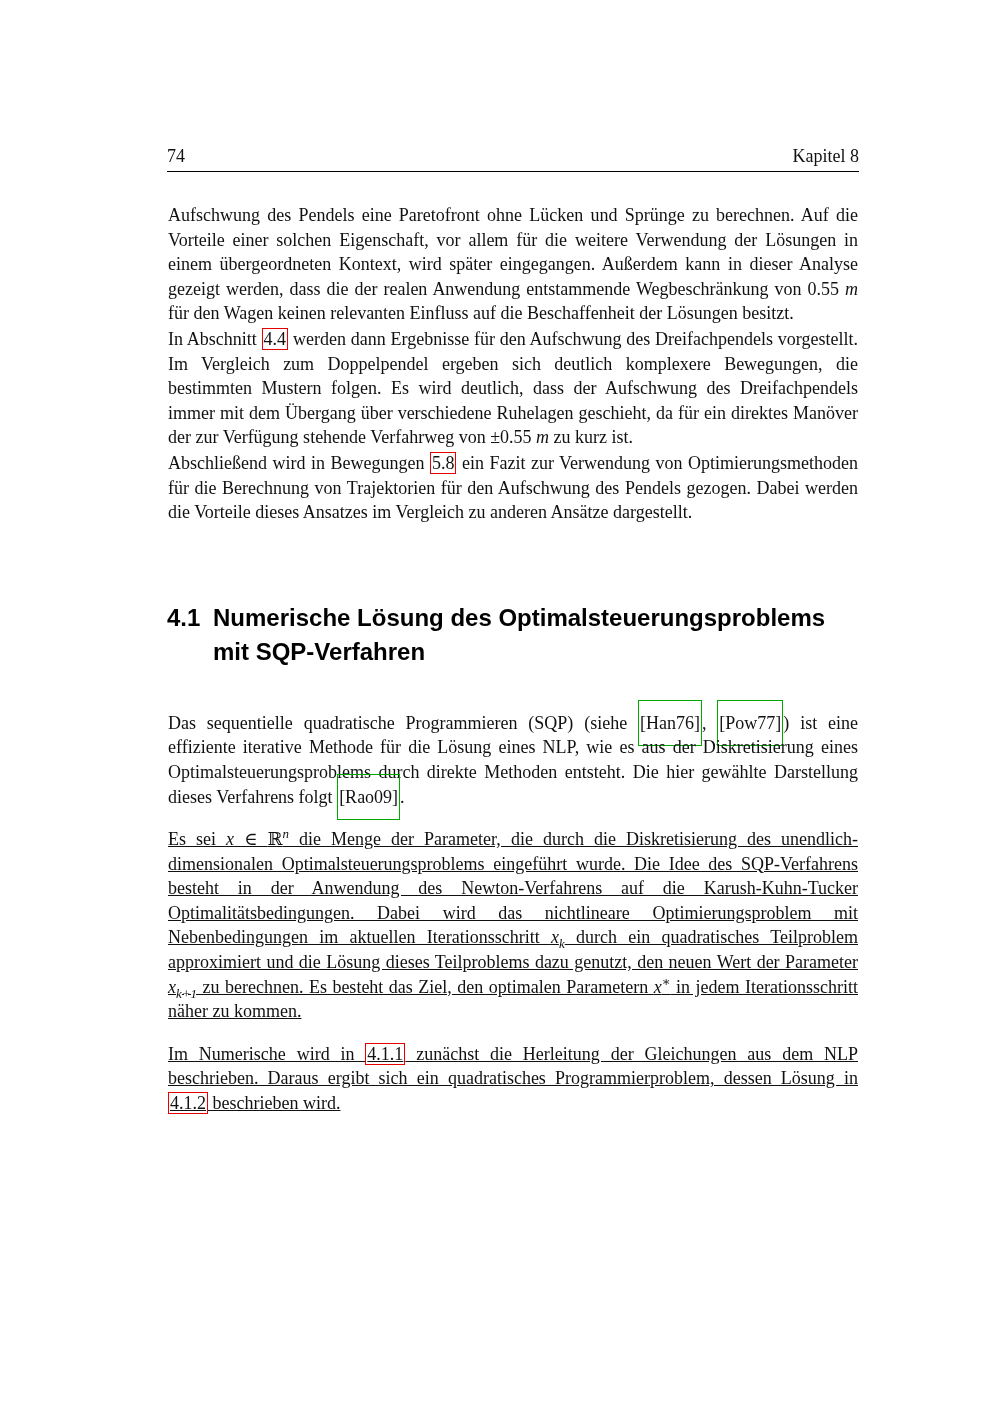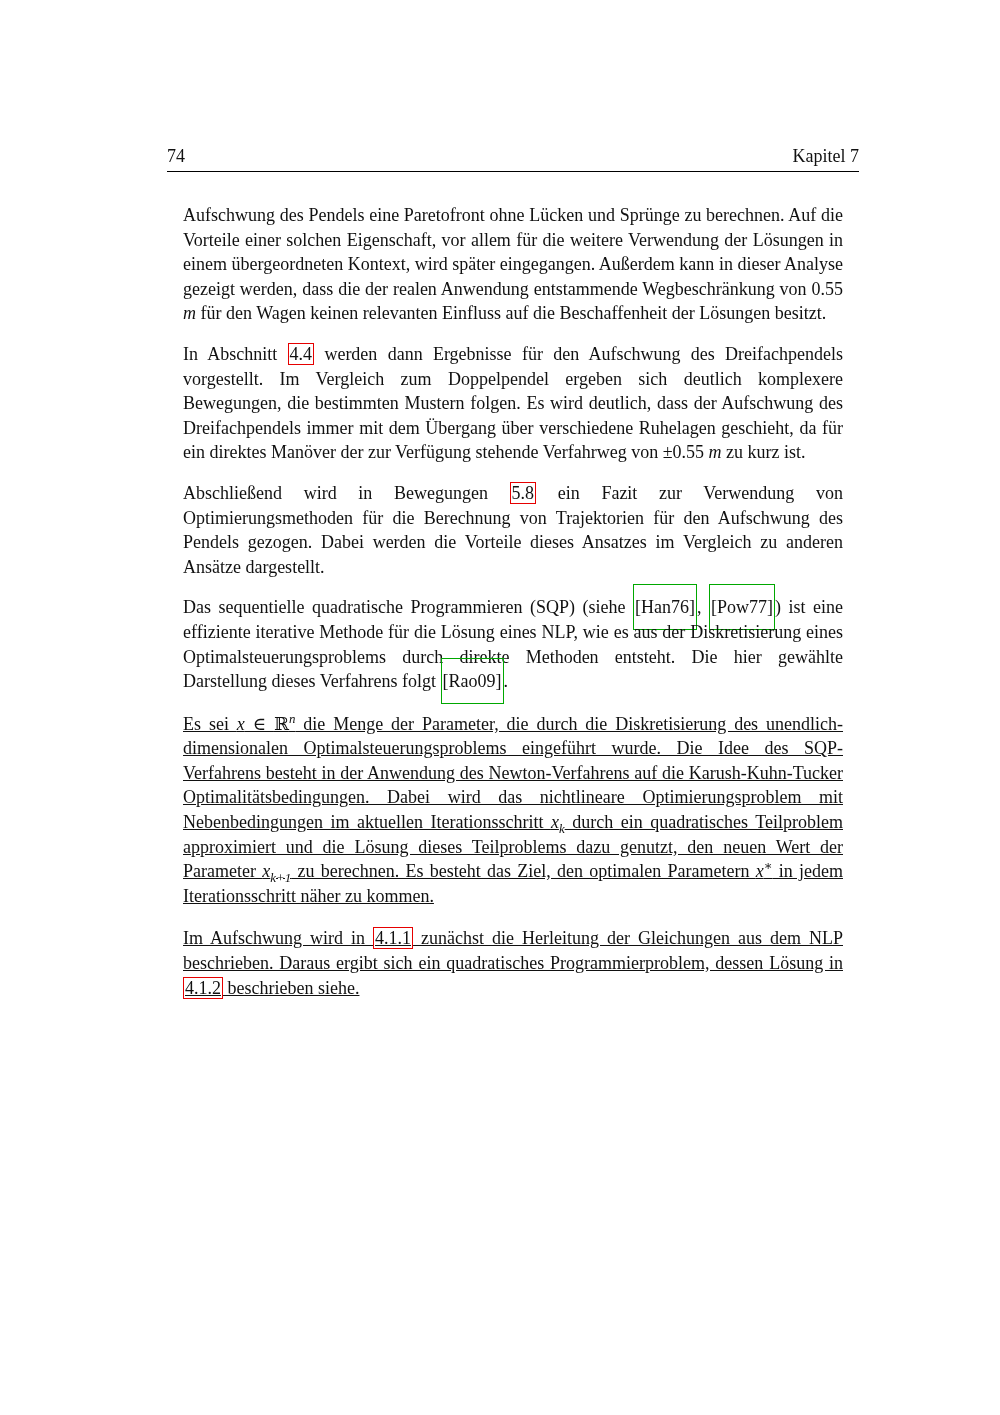--- a/index.html
+++ b/index.html
@@ -28,21 +28,21 @@
     align-items: baseline;
     font-size: 18px;
     line-height: 20px;
     padding-bottom: 5px;
     border-bottom: 1px solid #000000;
   }
   .body-text {
     font-size: 18px;
     line-height: 24.6px;
     text-align: justify;
-    margin: 16px;
+    margin: 1px;
   }
   .first-para { margin-top: 31px; }
   .spaced-para { margin-top: 18px; text-decoration: underline; }
   .emph { }
   .mi {
     font-style: italic;
     font-family: "Liberation Serif", "DejaVu Serif", serif;
   }
   .bb {
     font-style: normal;
@@ -78,30 +78,34 @@
   }
 </style>
 </head>
 <body>
 
 <div class="page">
   <div class="content">
 
     <header class="running-header">
       <span>74</span>
-      <span>Kapitel 7</span>
+      <span>Kapitel 8</span>
     </header>
 
     <p class="body-text first-para"><span>Aufschwung des Pendels eine Paretofront ohne Lücken und Sprünge zu berechnen. Auf die Vorteile einer solchen Eigenschaft, vor allem für die weitere Verwendung der Lösungen in einem übergeordneten Kontext, wird später eingegangen. Außerdem kann in dieser Analyse gezeigt werden, dass die der realen Anwendung entstammende Wegbeschränkung von 0.55 </span><span class="mi">m</span><span> für den Wagen keinen relevanten Einfluss auf die Beschaffenheit der Lösungen besitzt.</span></p>
 
     <p class="body-text"><span>In Abschnitt </span><span class="reflink">4.4</span><span> werden dann Ergebnisse für den Aufschwung des Dreifachpendels vorgestellt. Im Vergleich zum Doppelpendel ergeben sich deutlich komplexere Bewegungen, die bestimmten Mustern folgen. Es wird deutlich, dass der Aufschwung des Dreifachpendels immer mit dem Übergang über verschiedene Ruhelagen geschieht, da für ein direktes Manöver der zur Verfügung stehende Verfahrweg von ±0.55 </span><span class="mi">m</span><span> zu kurz ist.</span></p>
 
     <p class="body-text"><span>Abschließend wird in Bewegungen </span><span class="reflink">5.8</span><span> ein Fazit zur Verwendung von Optimierungsmethoden für die Berechnung von Trajektorien für den Aufschwung des Pendels gezogen. Dabei werden die Vorteile dieses Ansatzes im Vergleich zu anderen Ansätze dargestellt.</span></p>
 
+    <h2 class="section-heading">
+      <span class="sec-num">4.1</span>
+      <span class="sec-title"><span>Numerische Lösung des Optimalsteuerungsproblems</span><br><span>mit SQP-Verfahren</span></span>
+    </h2>
 
     <p class="body-text"><span>Das </span><span class="emph">sequentielle quadratische Programmieren</span><span> (SQP) (siehe </span><span class="citelink">[Han76]</span><span>, </span><span class="citelink">[Pow77]</span><span>) ist eine effiziente iterative Methode für die Lösung eines NLP, wie es aus der Diskretisierung eines Optimalsteuerungsproblems durch direkte Methoden entsteht. Die hier gewählte Darstellung dieses Verfahrens folgt </span><span class="citelink">[Rao09]</span><span>.</span></p>
 
     <p class="body-text spaced-para"><span>Es sei </span><span class="mi">x</span><span> ∈ </span><span class="bb">ℝ</span><sup class="mi">n</sup><span> die Menge der Parameter, die durch die Diskretisierung des unendlich-dimensionalen Optimalsteuerungsproblems eingeführt wurde. Die Idee des SQP-Verfahrens besteht in der Anwendung des Newton-Verfahrens auf die Karush-Kuhn-Tucker Optimalitätsbedingungen. Dabei wird das nichtlineare Optimierungsproblem mit Nebenbedingungen im aktuellen Iterationsschritt </span><span class="mi">x</span><sub class="mi">k</sub><span> durch ein quadratisches Teilproblem approximiert und die Lösung dieses Teilproblems dazu genutzt, den neuen Wert der Parameter </span><span class="mi">x</span><sub class="mi">k+1</sub><span> zu berechnen. Es besteht das Ziel, den optimalen Parametern </span><span class="mi">x</span><sup>∗</sup><span> in jedem Iterationsschritt näher zu kommen.</span></p>
 
-    <p class="body-text spaced-para"><span>Im Aufschwung wird in </span><span class="reflink">4.1.1</span><span> zunächst die Herleitung der Gleichungen aus dem NLP beschrieben. Daraus ergibt sich ein quadratisches Programmierproblem, dessen Lösung in </span><span class="reflink">4.1.2</span><span> beschrieben siehe.</span></p>
+    <p class="body-text spaced-para"><span>Im Numerische wird in </span><span class="reflink">4.1.1</span><span> zunächst die Herleitung der Gleichungen aus dem NLP beschrieben. Daraus ergibt sich ein quadratisches Programmierproblem, dessen Lösung in </span><span class="reflink">4.1.2</span><span> beschrieben wird.</span></p>
 
   </div>
 </div>
 
 </body></html>

